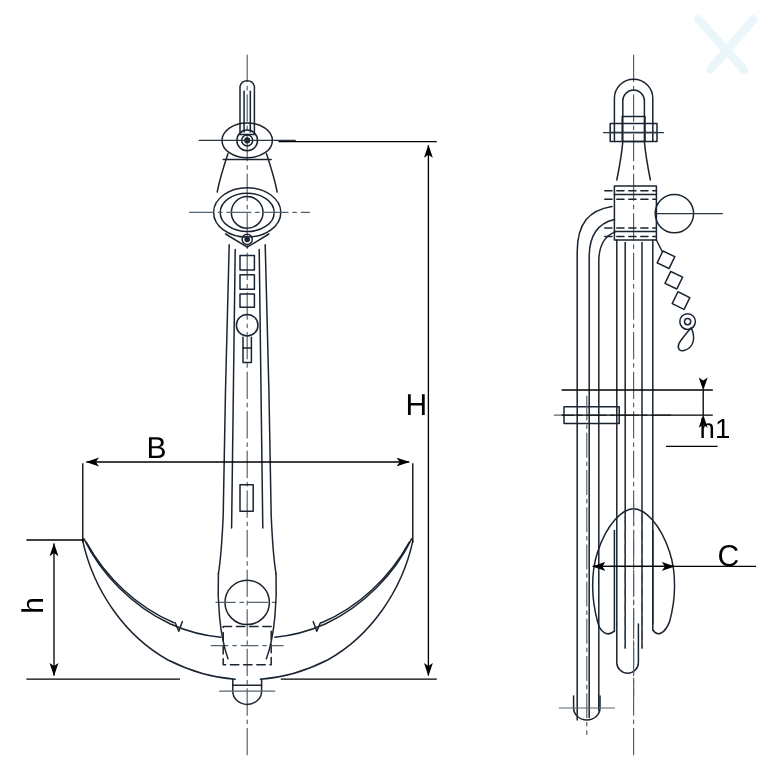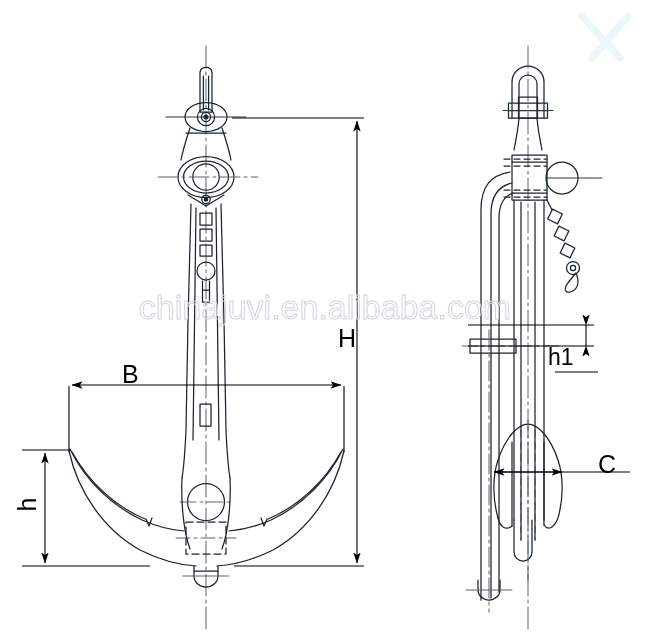--- a/index.html
+++ b/index.html
@@ -30,21 +30,21 @@
     position: absolute;
     font-family: "Liberation Sans", sans-serif;
     color: #000000;
     white-space: nowrap;
     line-height: 1;
     user-select: none;
   }
   #label-H { left: 338px; top: 326px; font-size: 25px; }
   #label-B { left: 122px; top: 362px; font-size: 25px; }
   #label-h { left: 21px; top: 492px; font-size: 25px; transform: rotate(-90deg); transform-origin: center center; }
-  #label-h1 { left: 548px; top: 346px; font-size: 23px; }
+  #label-h1 { left: 583px; top: 346px; font-size: 23px; }
   #label-C { left: 598px; top: 452px; font-size: 25px; }
   #watermark {
     position: absolute;
     left: 0;
     top: 288px;
     width: 650px;
     text-align: center;
     font-family: "Liberation Sans", sans-serif;
     font-size: 34px;
     letter-spacing: 0px;
@@ -327,15 +327,14 @@
     </g>
 
   </svg>
 
   <div class="lbl" id="label-H">H</div>
   <div class="lbl" id="label-B">B</div>
   <div class="lbl" id="label-h">h</div>
   <div class="lbl" id="label-h1">h1</div>
   <div class="lbl" id="label-C">C</div>
 
-  <div id="watermark">chinajuvi.en.alibaba.com</div>
 
 </div>
 
 </body></html>

